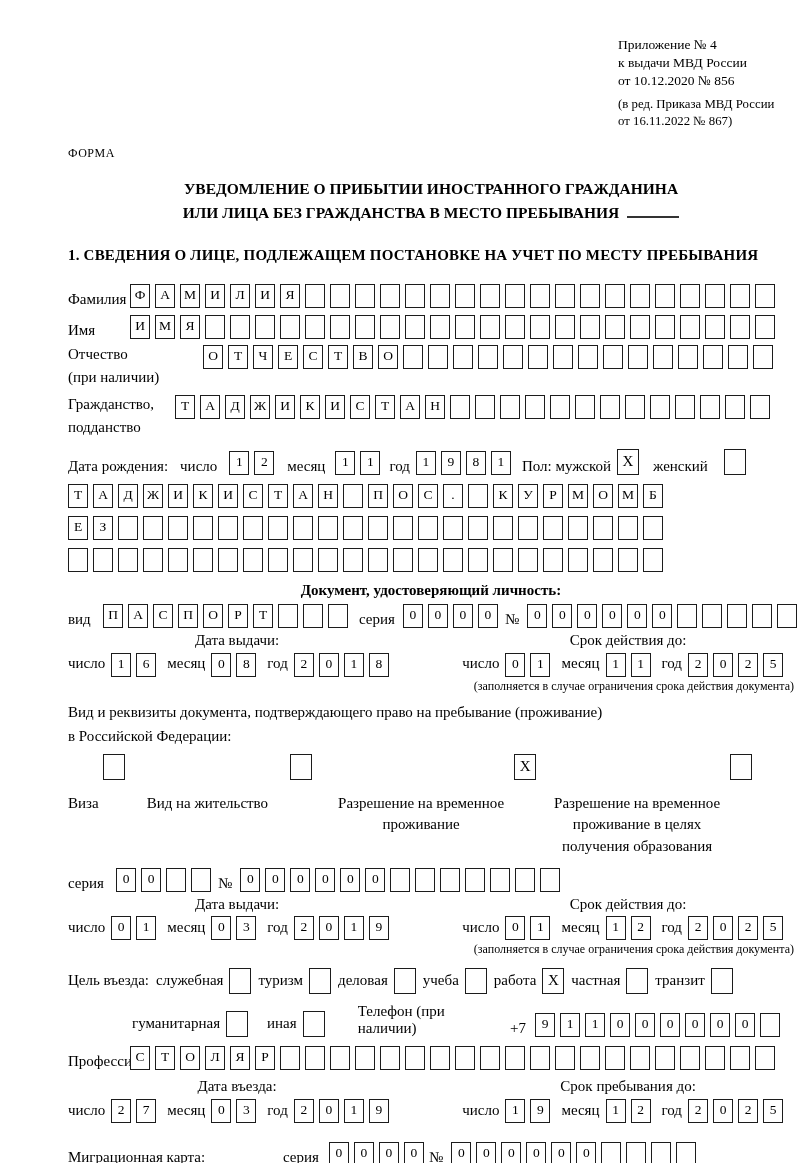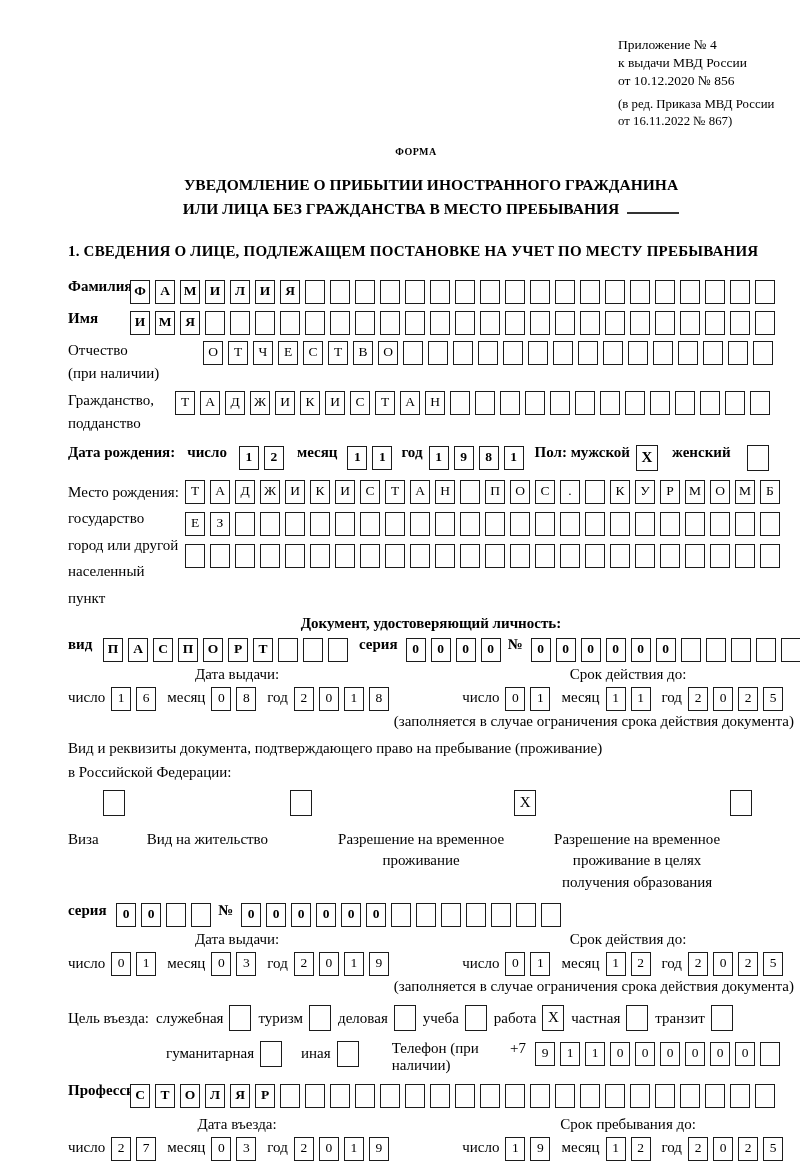--- a/index.html
+++ b/index.html
@@ -10,65 +10,65 @@
     background: #ffffff;
     color: #000;
     font-family: "Liberation Serif", serif;
     font-size: 15px;
     overflow: hidden;
     box-sizing: border-box;
     padding: 36px 6px 0 68px;
   }
   .annex { margin-left: 550px; width: 180px; font-size: 13.5px; line-height: 1.35; }
   .annex .sub { margin-top: 5px; font-size: 12.8px; }
-  .forma { text-align: center; padding-right: 30px; font-weight: bold; font-size: 10px; margin-top: 16px; letter-spacing: .5px; }
+  .forma { text-align: left; padding-right: 30px; font-weight: normal; font-size: 12px; margin-top: 16px; letter-spacing: .5px; }
   .title { text-align: center; font-weight: bold; font-size: 15.5px; margin-top: 16px; line-height: 1.55; }
   .blank-line { display:inline-block; width: 52px; border-bottom: 2px solid #333; height: 13px; margin-left: 8px; }
   .section1 { font-weight: bold; font-size: 15px; margin-top: 22px; letter-spacing: .2px; }
 
   .cell {
     display: inline-block; box-sizing: border-box;
     width: 20px; height: 24px;
     border: 1.6px solid #1c1c1c;
     margin-right: 5px;
     text-align: center; font-size: 13.5px; line-height: 20px;
     vertical-align: middle; background:#fff;
   }
   .boxrow { white-space: nowrap; display: inline-block; line-height: 24px; }
   .cbrow .cell { width: 22px; height: 26px; font-size: 15px; line-height: 22px; margin-right: 0; }
 
-  .frow { display: flex; align-items: flex-start; margin-top: 6px; font-weight: bold; }
+  .frow { display: flex; align-items: flex-end; margin-top: 6px; }
   .frow .lbl { flex: none; }
   .lblw62 { width: 62px; }
   .mt18 { margin-top: 18px; }
   .twocol { display: flex; align-items: flex-start; margin-top: 4px; }
   .twocol .lblcol { flex: none; line-height: 23px; }
   .stack .boxrow { display: block; margin-bottom: 6px; }
 
   .center-b { text-align: center; font-weight: bold; margin-top: 4px; }
   .dates { display: flex; margin-top: 4px; }
   .grp { }
   .grp-l { width: 352px; }
   .grp-r { margin-left: 56px; }
   .grp-h { text-align: center; margin-bottom: 2px; }
   .grp-row { display: flex; align-items: center; }
   .grp-row > span { margin-right: 6px; }
-  .note-r { text-align: right; font-size: 15px; margin-top: 2px; }
+  .note-r { text-align: right; font-size: 12px; margin-top: 2px; }
 
   .visa-row { display: flex; align-items: flex-start; margin-top: 8px; }
   .opt { display: flex; align-items: flex-start; }
   .opt-label { line-height: 1.45; margin-top: 40px; }
   .opt-label.c { text-align: center; }
   .opt .cbrow { margin-left: 10px; margin-top: 1px; }
 
   .purpose { display: flex; align-items: center; margin-top: 10px; }
   .purpose > * { margin-right: 7px; }
   .p-item { display: inline-flex; align-items: center; }
   .p-item .cbrow { margin-left: 6px; }
-  .purpose2 { display: flex; align-items: flex-start; margin-top: 9px; margin-left: 98px; }
+  .purpose2 { display: flex; align-items: flex-end; margin-top: 9px; margin-left: 64px; }
   .purpose2 > * { margin-right: 9px; }
 </style>
 </head>
 <body>
 
 <div class="page">
 
   <div class="annex">
     <div>Приложение № 4</div>
     <div>к выдачи МВД России</div>
@@ -122,26 +122,20 @@
     <span class="boxrow" style="margin-left:10px;"><span class="cell">1</span><span class="cell">1</span></span>
     <span style="margin-left:4px;">год</span>
     <span class="boxrow" style="margin-left:6px;"><span class="cell">1</span><span class="cell">9</span><span class="cell">8</span><span class="cell">1</span></span>
     <span style="margin-left:6px;">Пол: мужской</span>
     <span class="boxrow cbrow" style="margin-left:6px;"><span class="cell">X</span></span>
     <span style="margin-left:14px;">женский</span>
     <span class="boxrow cbrow" style="margin-left:16px;"><span class="cell"></span></span>
   </div>
 
   <div class="twocol" style="margin-top:8px;">
-    <div class="lblcol" style="width:117px; line-height:26.5px;">
-      <div>Место рождения:</div>
-      <div>государство</div>
-      <div>город или другой</div>
-      <div>населенный пункт</div>
-    </div>
     <div class="stack">
       <span class="boxrow"><span class="cell">Т</span><span class="cell">А</span><span class="cell">Д</span><span class="cell">Ж</span><span class="cell">И</span><span class="cell">К</span><span class="cell">И</span><span class="cell">С</span><span class="cell">Т</span><span class="cell">А</span><span class="cell">Н</span><span class="cell"></span><span class="cell">П</span><span class="cell">О</span><span class="cell">С</span><span class="cell">.</span><span class="cell"></span><span class="cell">К</span><span class="cell">У</span><span class="cell">Р</span><span class="cell">М</span><span class="cell">О</span><span class="cell">М</span><span class="cell">Б</span></span>
       <span class="boxrow"><span class="cell">Е</span><span class="cell">З</span><span class="cell"></span><span class="cell"></span><span class="cell"></span><span class="cell"></span><span class="cell"></span><span class="cell"></span><span class="cell"></span><span class="cell"></span><span class="cell"></span><span class="cell"></span><span class="cell"></span><span class="cell"></span><span class="cell"></span><span class="cell"></span><span class="cell"></span><span class="cell"></span><span class="cell"></span><span class="cell"></span><span class="cell"></span><span class="cell"></span><span class="cell"></span><span class="cell"></span></span>
       <span class="boxrow"><span class="cell"></span><span class="cell"></span><span class="cell"></span><span class="cell"></span><span class="cell"></span><span class="cell"></span><span class="cell"></span><span class="cell"></span><span class="cell"></span><span class="cell"></span><span class="cell"></span><span class="cell"></span><span class="cell"></span><span class="cell"></span><span class="cell"></span><span class="cell"></span><span class="cell"></span><span class="cell"></span><span class="cell"></span><span class="cell"></span><span class="cell"></span><span class="cell"></span><span class="cell"></span><span class="cell"></span></span>
     </div>
   </div>
 
   <div class="center-b">Документ, удостоверяющий личность:</div>
 
   <div class="frow" style="margin-top:4px;">

